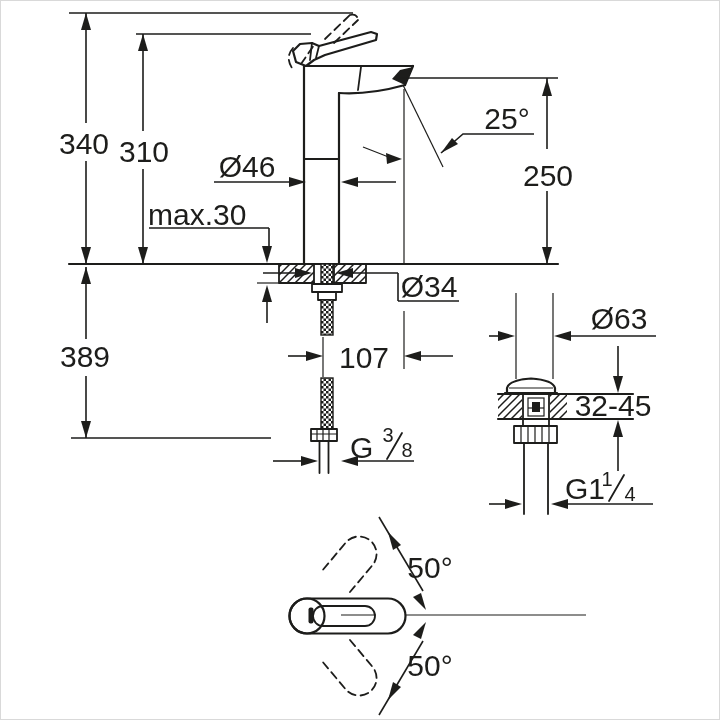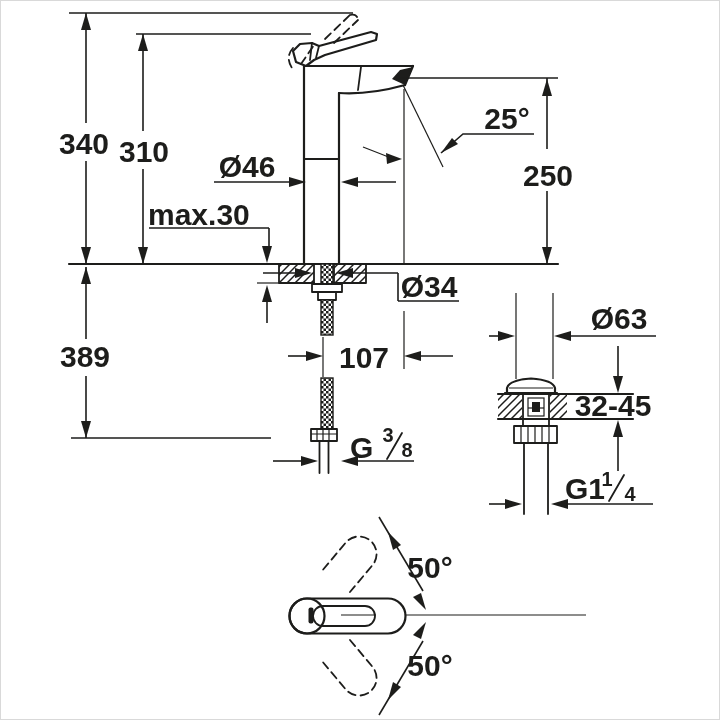--- a/index.html
+++ b/index.html
@@ -1,18 +1,18 @@
 <!DOCTYPE html>
 <html style="--ink: #1d1d1b; --bg: #ffffff; --frame: #d9d9d9;"><head>
 <meta charset="utf-8">
 <style>
   :root{ --ink:#1d1d1b; --bg:#ffffff; --frame:#d9d9d9; }
   html,body{margin:0;padding:0;background:#fff;}
   .stage{width:720px;height:720px;box-sizing:border-box;background:var(--bg);
-         border:1px solid var(--frame);overflow:hidden;font-weight:bold;}
+         border:1px solid var(--frame);overflow:hidden;}
   svg{display:block;}
   .ol  {stroke:var(--ink);stroke-width:2.2;fill:none;stroke-linecap:round;stroke-linejoin:round;}
   .ol2 {stroke:var(--ink);stroke-width:1.8;fill:none;stroke-linecap:round;stroke-linejoin:round;}
   .dim {stroke:var(--ink);stroke-width:1.6;fill:none;}
   .thin{stroke:var(--ink);stroke-width:1.2;fill:none;}
   .dash{stroke:var(--ink);stroke-width:1.8;fill:none;stroke-dasharray:8 5;stroke-linecap:round;}
   .ah  {fill:var(--ink);stroke:none;}
   .fillink{fill:var(--ink);stroke:none;}
   .wfill{fill:#fff;}
   .lbl {font-family:"Liberation Sans","DejaVu Sans",sans-serif;font-size:30px;fill:var(--ink);text-anchor:middle;}

